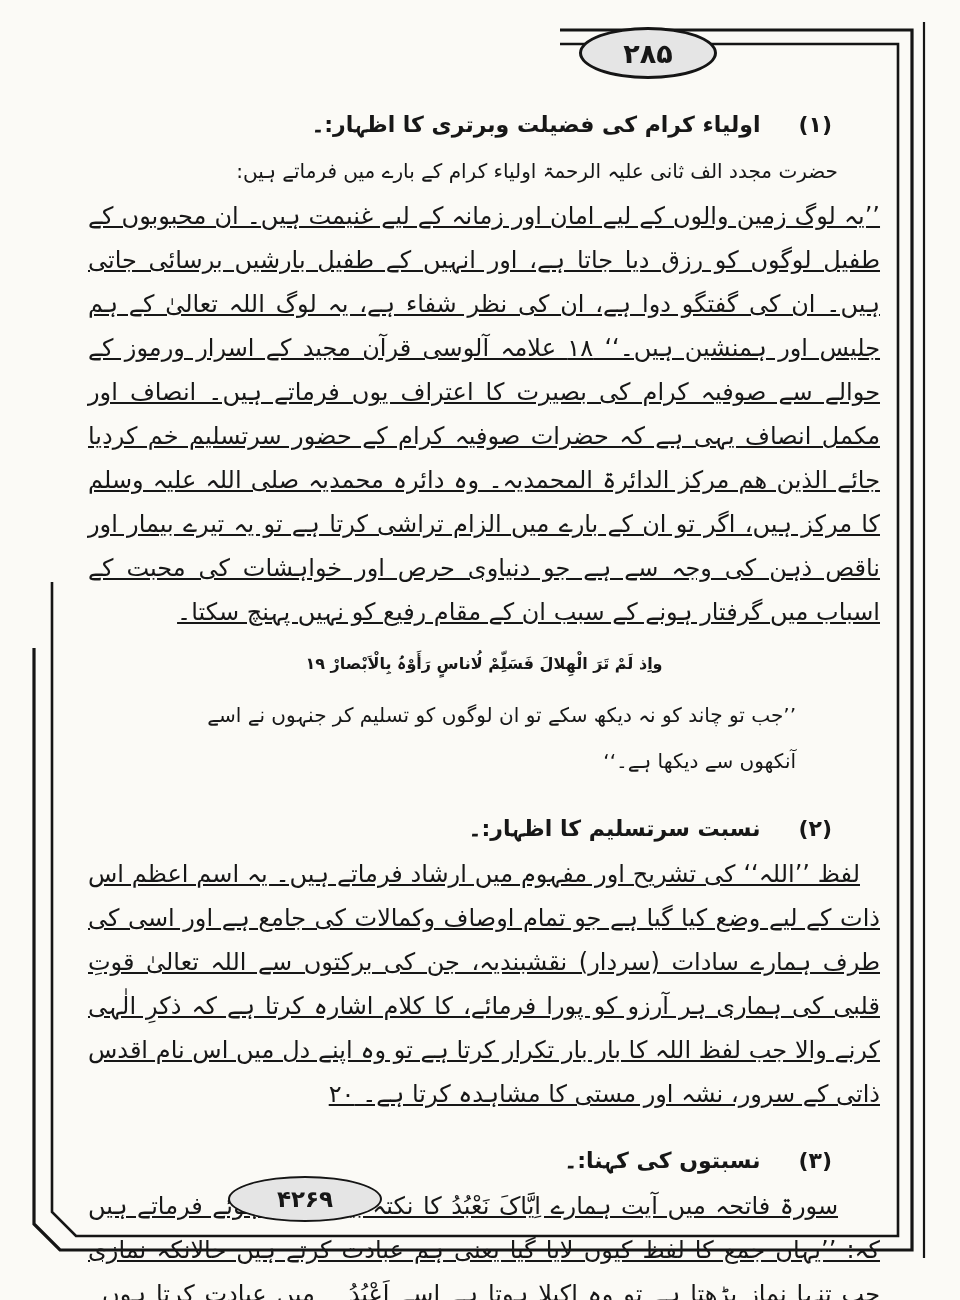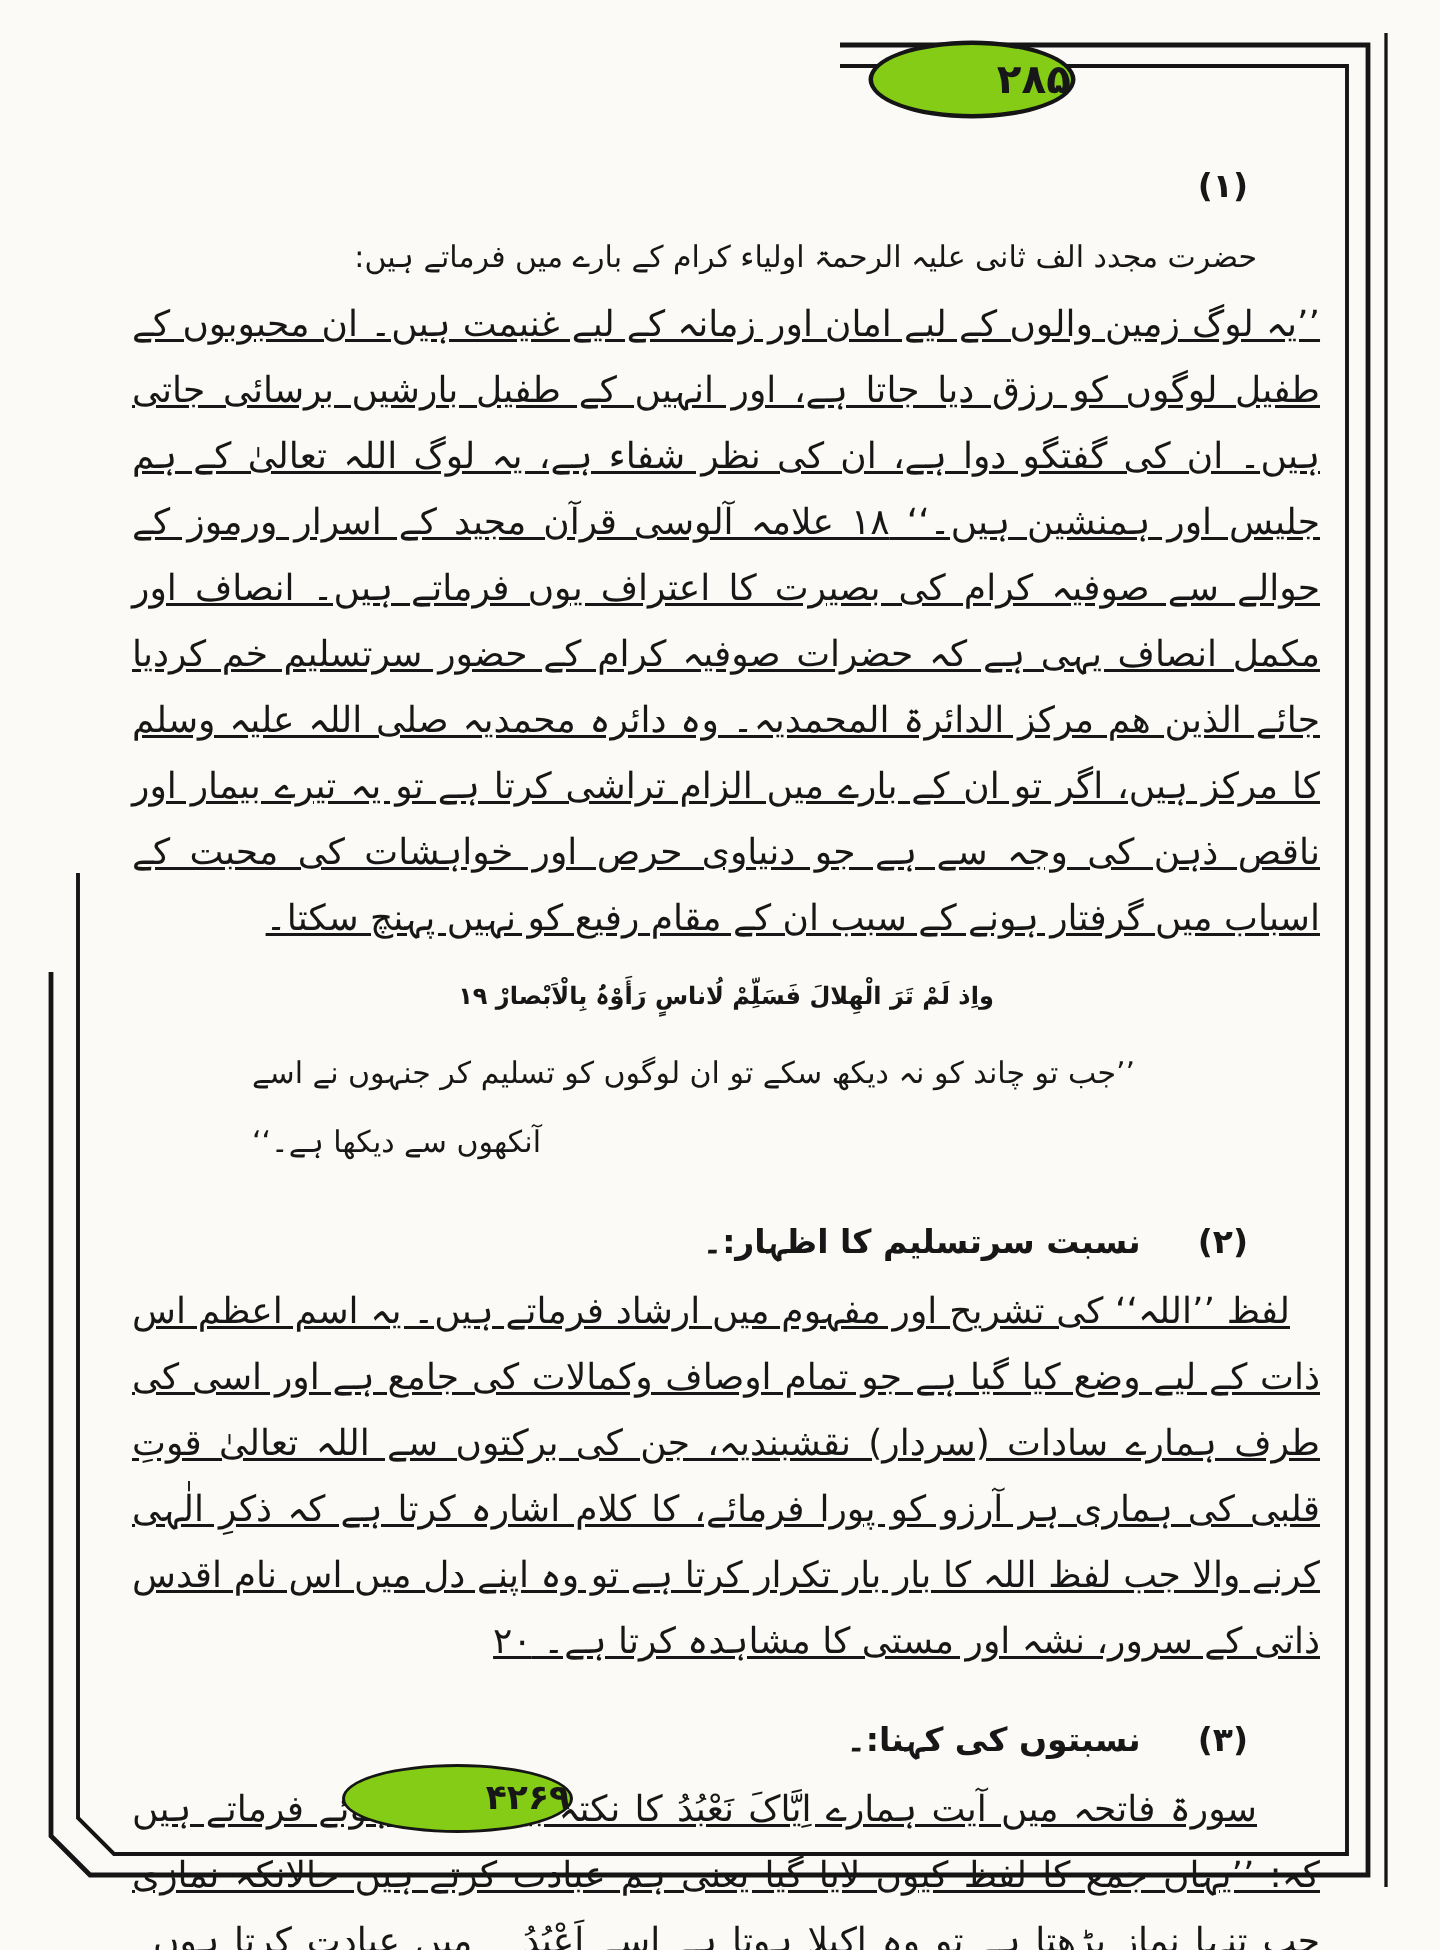--- a/index.html
+++ b/index.html
@@ -13,24 +13,24 @@
   .page{
     position:relative;
     width:960px;height:1300px;
     background:#fbfaf6;
   }
   .frame-svg{
     position:absolute;top:0;left:0;z-index:1;
   }
   .badge{
     position:absolute;z-index:3;
-    background:#84cc16;
+    background:#e5e5e5;
     border:3px solid #151515;
     border-radius:50%;
-    display:flex;align-items:center;justify-content:flex-start;
+    display:flex;align-items:center;justify-content:center;
     font-weight:bold;
   }
   .badge-top{
     left:579px;top:27px;width:132px;height:46px;
     font-size:27px;letter-spacing:4px;
   }
   .badge-bottom{
     left:228px;top:1176px;width:150px;height:42px;
     font-size:23px;letter-spacing:3px;
     border-width:2.5px;
@@ -65,21 +65,21 @@
   }
   .verse{
     font-size:16px;font-weight:bold;
     text-align:center;
     line-height:52px;
     margin:4px 0 0 0;
   }
   .translation{
     font-size:20px;line-height:46px;
     margin:2px 84px 0 80px;
-    text-align:left;
+    text-align:right;
   }
   .sec-gap{margin-top:22px;}
 </style>
 </head>
 <body>
 
 <div class="page">
 
   <svg class="frame-svg" width="960" height="1300" viewBox="0 0 960 1300">
 
@@ -95,20 +95,21 @@
   </div>
 
   <div class="badge badge-bottom">
     <span>۴۲۶۹</span>
   </div>
 
   <div class="content">
 
     <div class="sec-heading">
       <span class="num">(۱)</span>
+      <span class="txt">اولیاء کرام کی فضیلت وبرتری کا اظہار:۔</span>
     </div>
 
     <p class="intro">حضرت مجدد الف ثانی علیہ الرحمۃ اولیاء کرام کے بارے میں فرماتے ہیں:</p>
 
     <p class="para">’’یہ لوگ زمین والوں کے لیے امان اور زمانہ کے لیے غنیمت ہیں۔ ان محبوبوں کے طفیل لوگوں کو رزق دیا جاتا ہے، اور انہیں کے طفیل بارشیں برسائی جاتی ہیں۔ ان کی گفتگو دوا ہے، ان کی نظر شفاء ہے، یہ لوگ اللہ تعالیٰ کے ہم جلیس اور ہمنشین ہیں۔‘‘ ۱۸ علامہ آلوسی قرآن مجید کے اسرار ورموز کے حوالے سے صوفیہ کرام کی بصیرت کا اعتراف یوں فرماتے ہیں۔ انصاف اور مکمل انصاف یہی ہے کہ حضرات صوفیہ کرام کے حضور سرتسلیم خم کردیا جائے الذین ھم مرکز الدائرۃ المحمدیہ۔ وہ دائرہ محمدیہ صلی اللہ علیہ وسلم کا مرکز ہیں، اگر تو ان کے بارے میں الزام تراشی کرتا ہے تو یہ تیرے بیمار اور ناقص ذہن کی وجہ سے ہے جو دنیاوی حرص اور خواہشات کی محبت کے اسباب میں گرفتار ہونے کے سبب ان کے مقام رفیع کو نہیں پہنچ سکتا۔</p>
 
     <div class="verse">واِذ لَمْ تَرَ الْھِلالَ فَسَلِّمْ لُاناسٍ رَأَوْہُ بِالْاَبْصارْ ۱۹</div>
 
     <div class="translation">’’جب تو چاند کو نہ دیکھ سکے تو ان لوگوں کو تسلیم کر جنہوں نے اسے آنکھوں سے دیکھا ہے۔‘‘</div>
 

